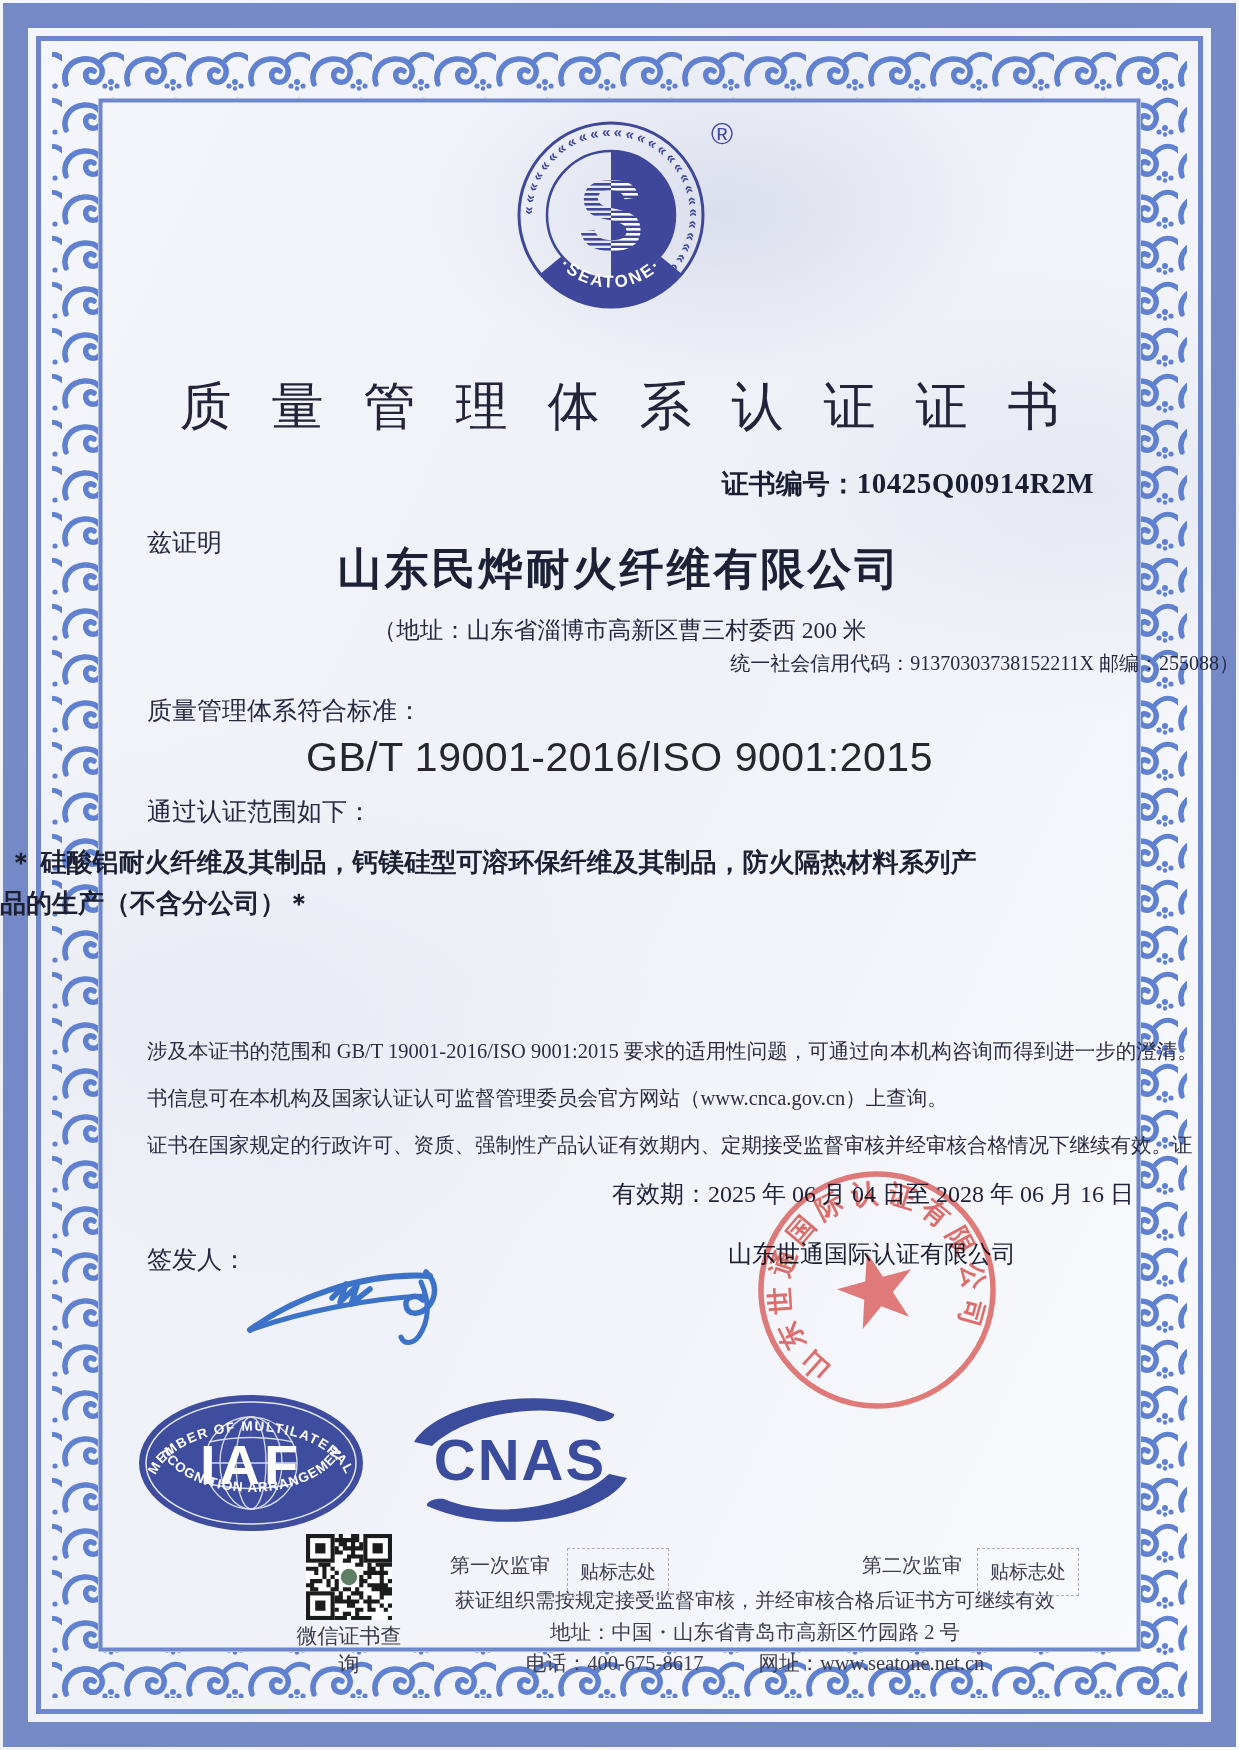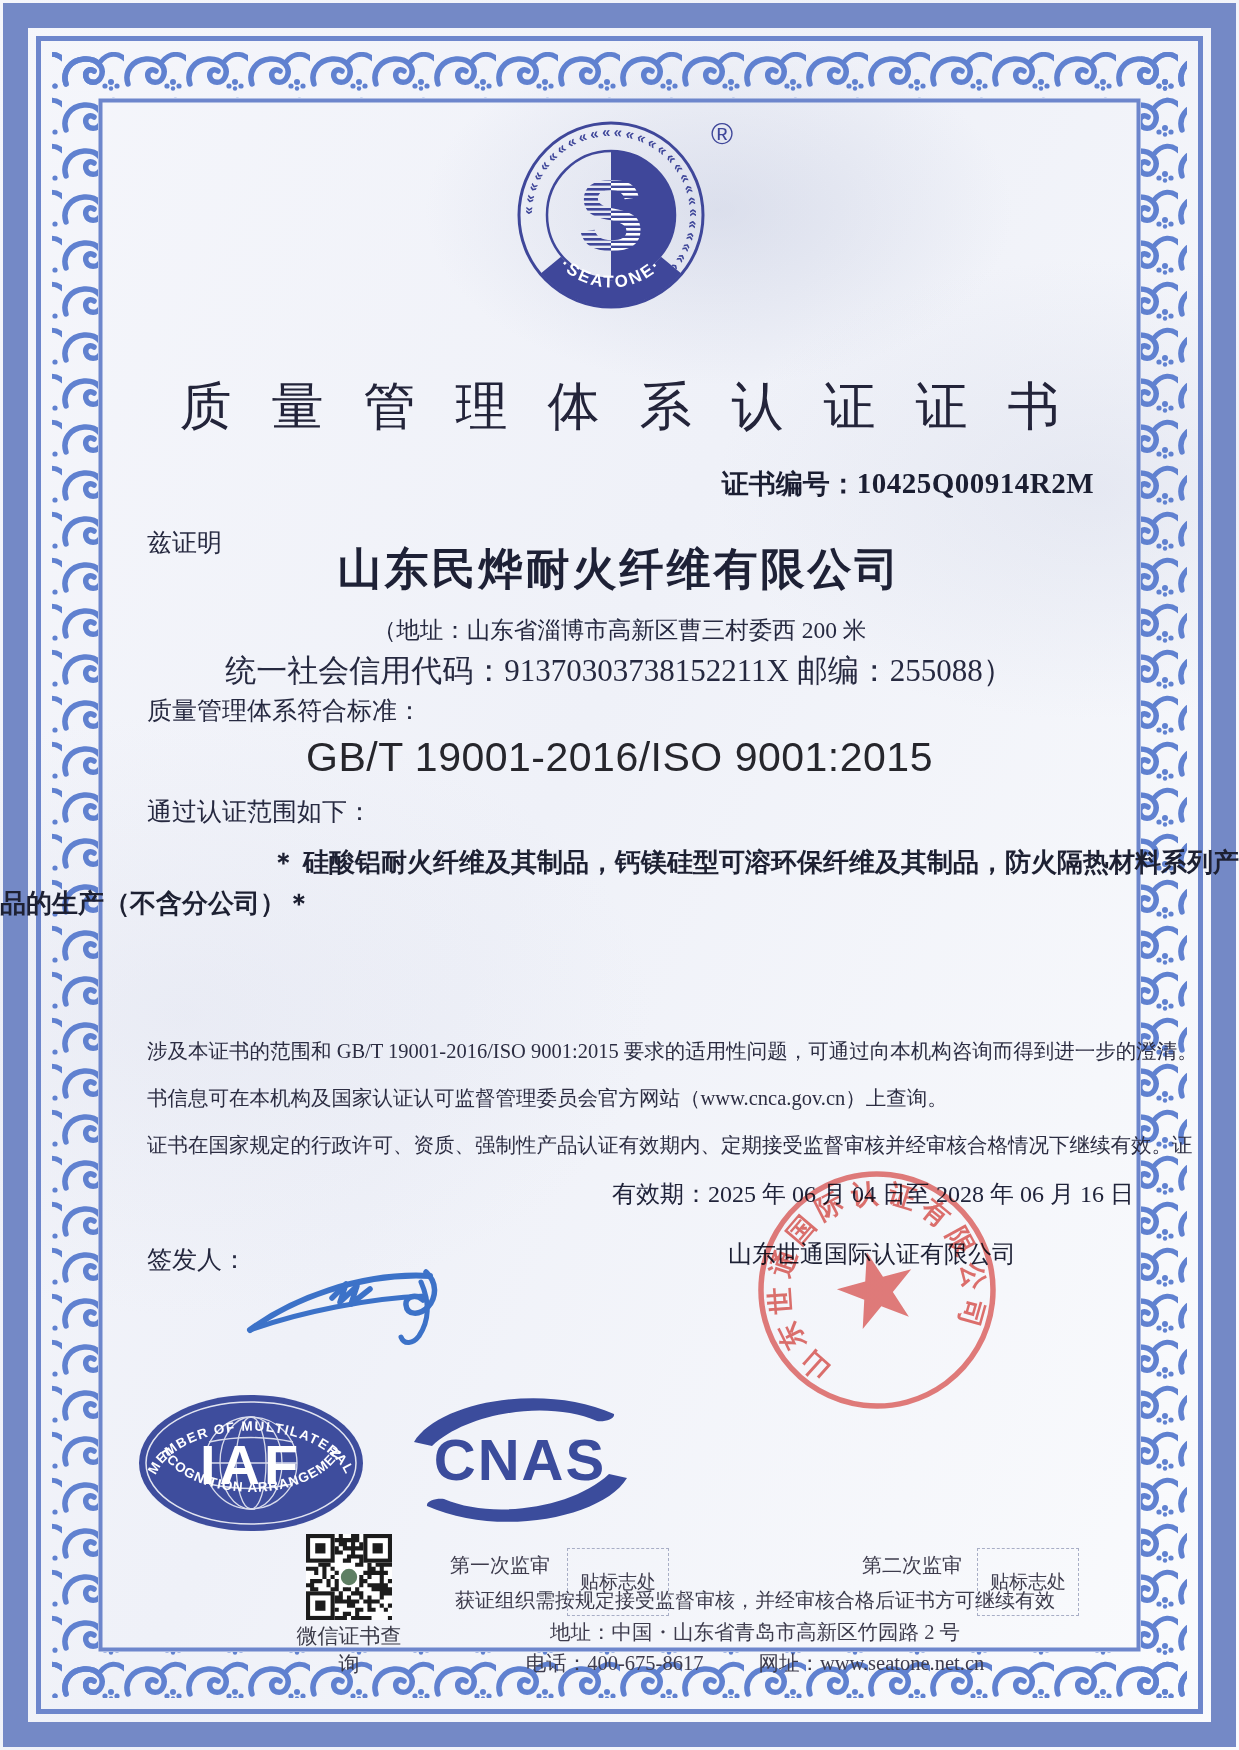--- a/index.html
+++ b/index.html
@@ -17,26 +17,26 @@
 
   .title{left:0;right:0;top:372px;text-align:center;font-size:52px;color:#23243a;
          letter-spacing:40px;text-indent:40px;white-space:nowrap;font-weight:500;}
   .certno{top:466px;right:145px;font-size:27px;font-weight:bold;color:#1b1e32;}
   .certno .num{font-size:29px;letter-spacing:.5px;}
   .lbl{font-size:25px;color:#262940;}
   .certify{left:147px;top:526px;}
   .company{left:0;right:0;top:540px;text-align:center;font-size:44px;font-weight:600;
            letter-spacing:3px;color:#1e2136;}
   .addr1{left:0;right:0;top:614px;text-align:center;font-size:23.5px;color:#262940;}
-  .addr2{left:0;right:0;top:650px;text-align:center;font-size:31px;color:#262940;}
+  .addr2{left:0;right:0;top:650px;text-align:right;font-size:20px;color:#262940;}
   .stdlbl{left:147px;top:694px;font-family:Liberation Serif, serif;}
   .standard{left:0;right:0;top:734px;text-align:center;font-size:41px;color:#26262c;
             font-family:"Liberation Sans","DejaVu Sans",sans-serif;letter-spacing:.5px;}
   .scopelbl{left:147px;top:795px;}
-  .scope1{left:8px;right:0;top:845px;text-align:right;font-size:26px;font-weight:600;color:#1d2032;}
+  .scope1{left:8px;right:0;top:845px;text-align:left;font-size:26px;font-weight:600;color:#1d2032;}
   .scope2{left:0;right:0;top:886px;text-align:left;font-size:26px;font-weight:600;color:#1d2032;}
   .notes{left:147px;top:1028px;width:950px;font-size:20.5px;line-height:47px;color:#2c2d42;}
   .notes div{white-space:nowrap;}
   .dateline{top:1178px;font-size:24px;color:#20233a;white-space:nowrap;}
   .issue{left:147px;}
   .valid{left:612px;}
   .signer{left:147px;top:1243px;}
   .issuer{left:728px;top:1238px;font-size:24px;color:#1d2034;z-index:1;}
   .stampwrap{left:750px;top:1163px;width:254px;height:254px;transform:rotate(-15deg);
              mix-blend-mode:multiply;opacity:.9;z-index:3;}
@@ -45,21 +45,21 @@
   .cnasblock .cn{font-size:24px;}
   .cnasblock .en{font-size:23px;font-weight:bold;color:#3a3b50;
                  font-family:"Liberation Sans","DejaVu Sans",sans-serif;line-height:30px;}
   .qrcap{left:288px;top:1622px;width:122px;text-align:center;font-size:21px;color:#3a3a48;}
   .fright{left:415px;top:1548px;width:680px;font-size:20px;color:#3d3b4c;}
   .frow1{position:relative;height:36px;}
   .frow1 span.a1{position:absolute;left:35px;top:4px;}
   .frow1 span.b1{position:absolute;left:152px;top:0;}
   .frow1 span.a2{position:absolute;left:447px;top:4px;}
   .frow1 span.b2{position:absolute;left:562px;top:0;}
-  .stickbox{display:inline-block;border:1.5px dashed #a8aec6;padding:20px 12px;font-size:19px;color:#3d3b4c;}
+  .stickbox{display:inline-block;border:1.5px dashed #a8aec6;padding:10px 12px;font-size:19px;color:#3d3b4c;}
   .fnote{text-align:center;margin-top:3px;font-size:20px;}
   .faddr{text-align:center;margin-top:4px;font-size:20.5px;}
   .fcontact{text-align:center;margin-top:3px;font-size:20.5px;}
   .fcontact .gap{display:inline-block;width:55px;}
 </style>
 </head>
 <body>
 
 <div class="page">
 

